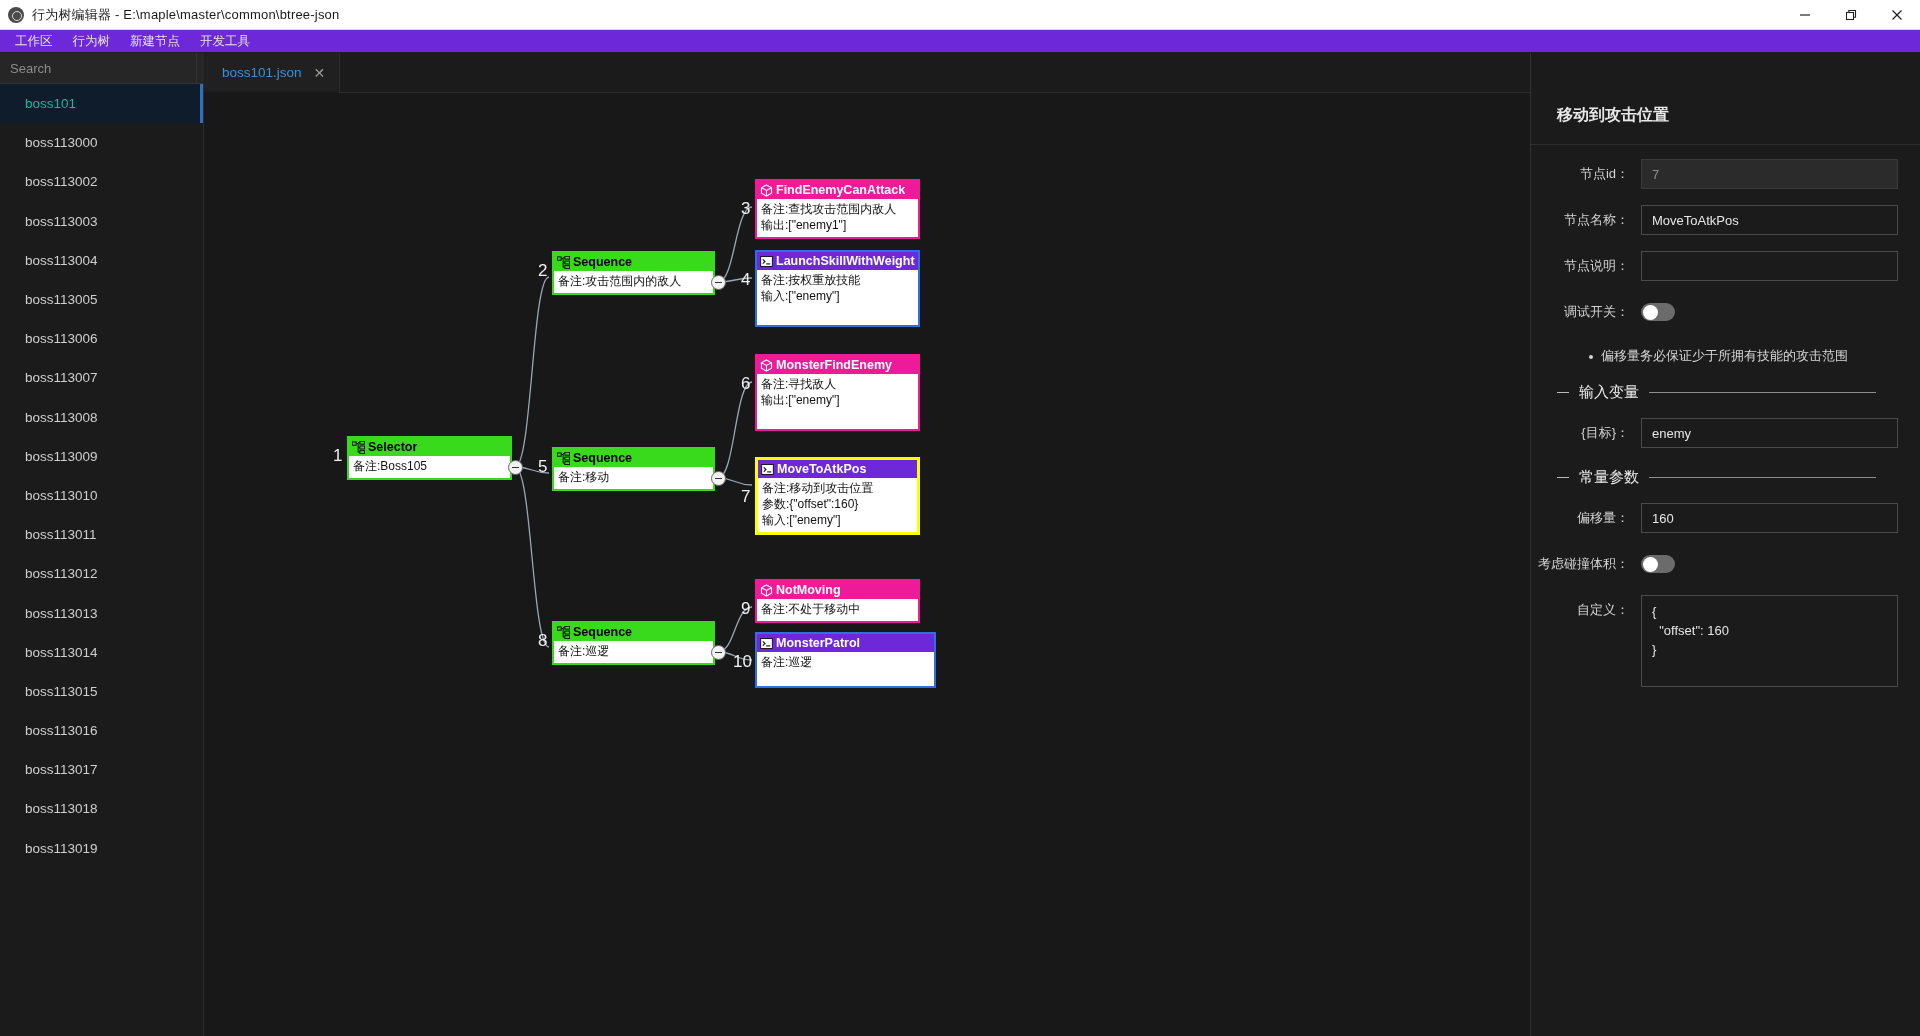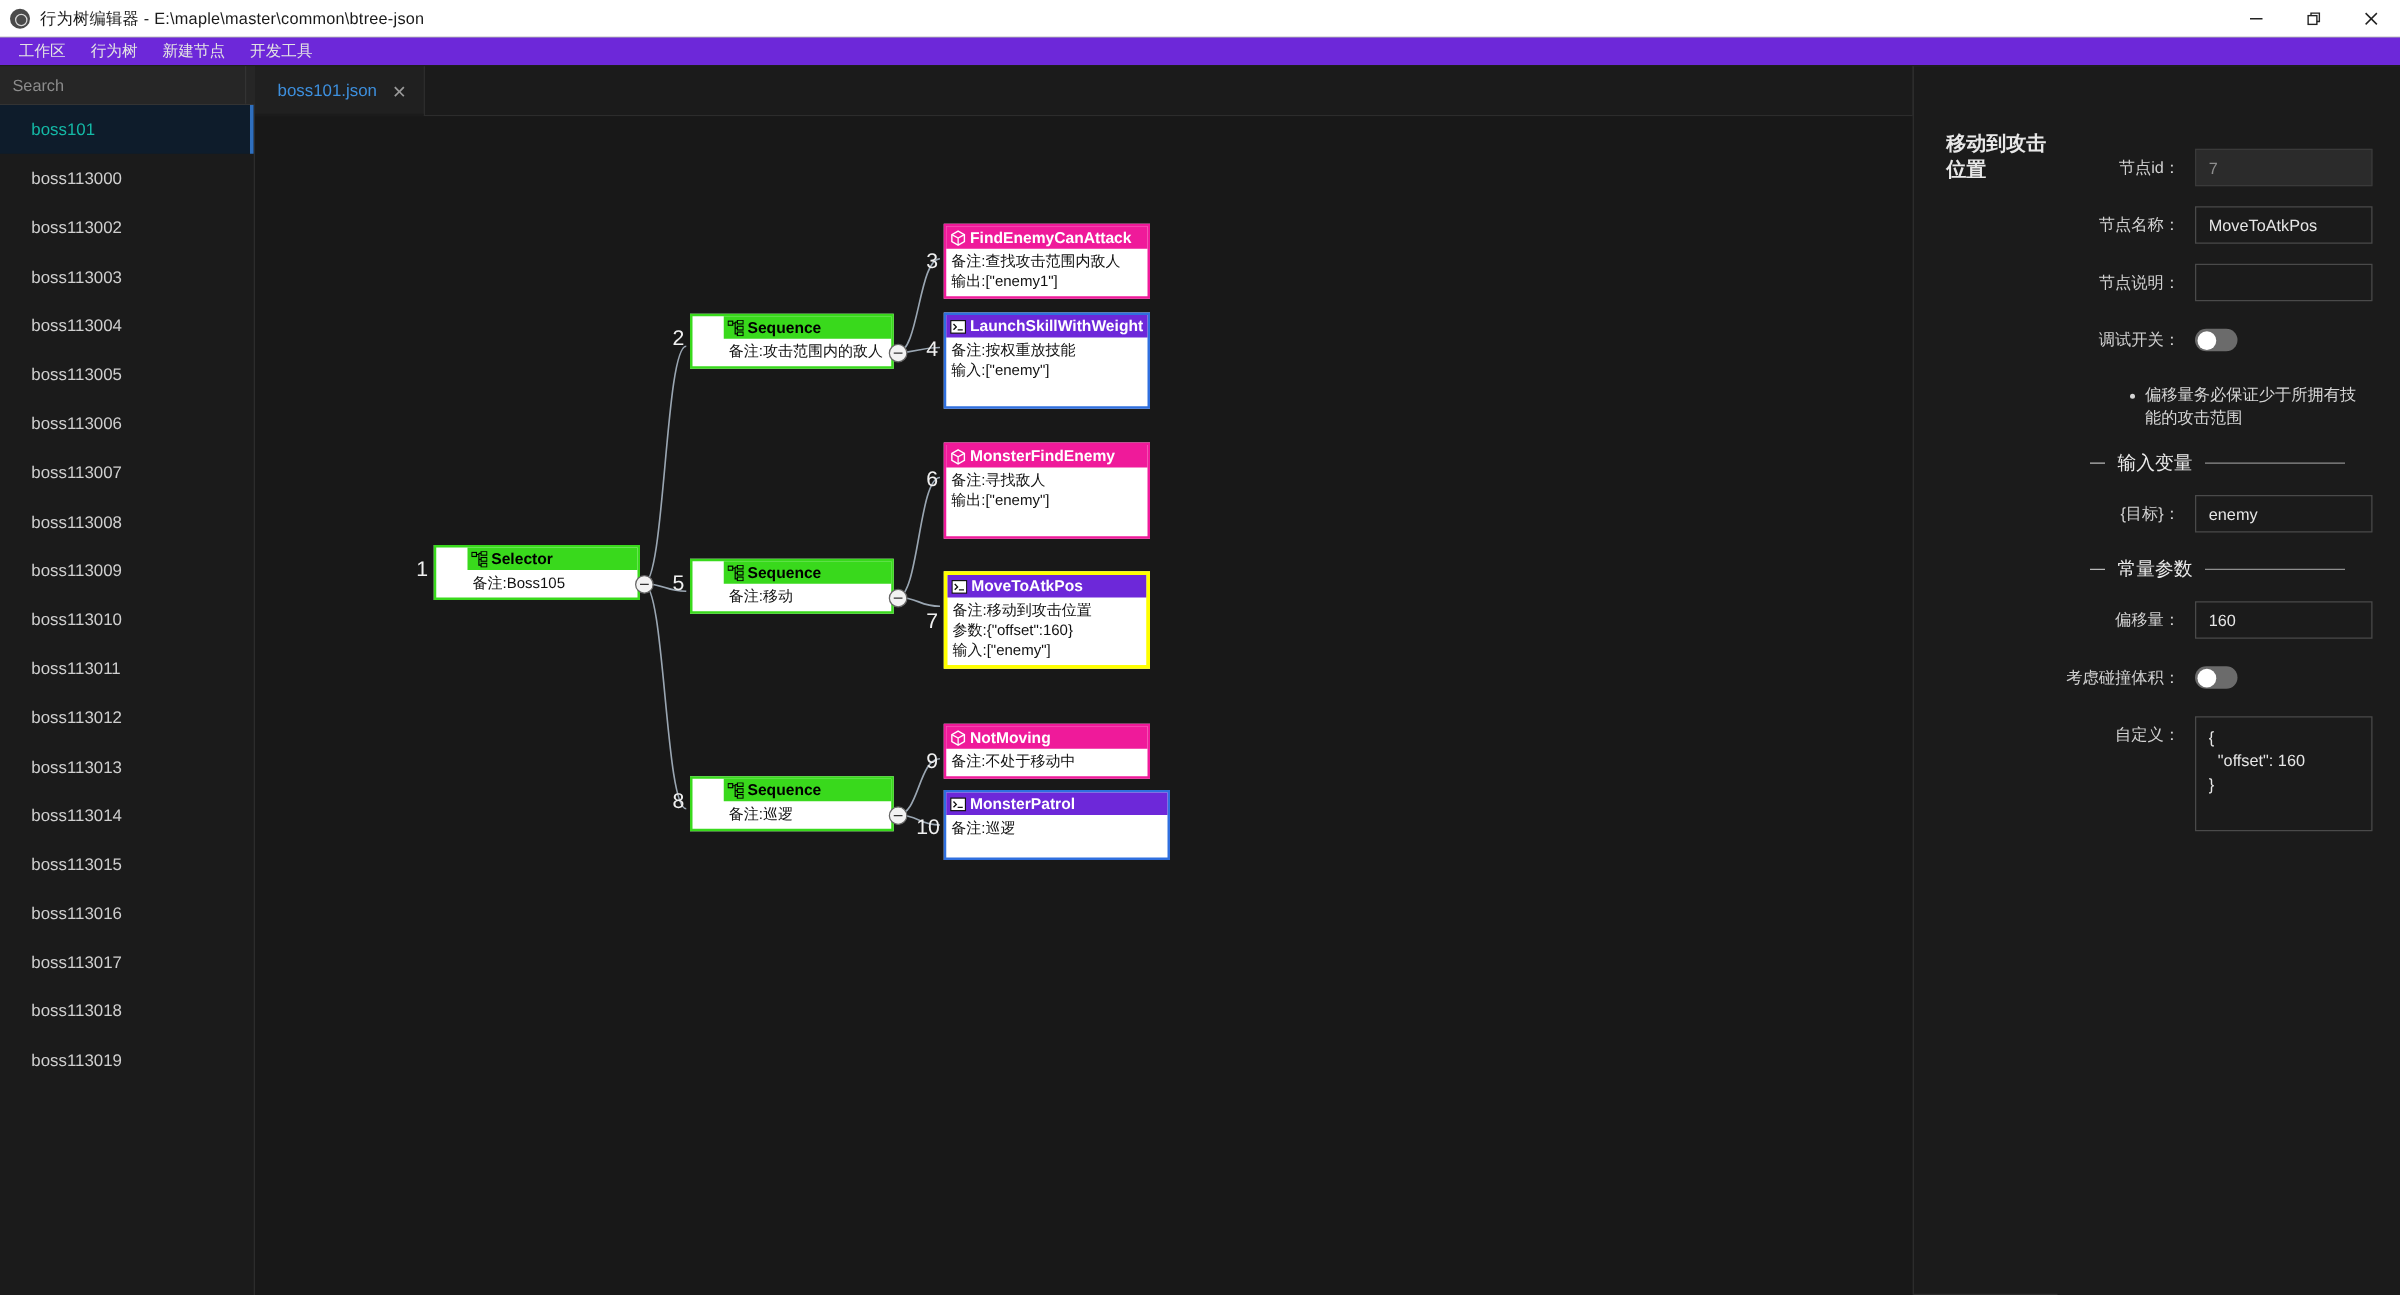--- a/index.html
+++ b/index.html
@@ -103,21 +103,21 @@
   .node {
     position: absolute; background: #ffffff; border: 2px solid #000;
     font-size: 12px; color: #111; user-select: none;
   }
   .node .nhead {
     display: flex; align-items: center; gap: 3px; padding: 2px 3px;
     font-weight: bold; font-size: 12.5px;
   }
   .node .nbody { padding: 2px 4px 4px 4px; }
   .node .nline { line-height: 16px; font-size: 12px; white-space: nowrap; color: #111; }
-  .node.green { border-color: #39d91c; padding-left: 25px; }
+  .node.green { border-color: #39d91c; }
   .node.green .nhead { background: #39d91c; color: #000; }
   .node.pink { border-color: #ef1a9a; }
   .node.pink .nhead { background: #ef1a9a; color: #fff; }
   .node.blue { border-color: #2f6fde; }
   .node.blue .nhead { background: #6d28d9; color: #fff; }
   .node.selected { border-color: #ffff00; border-width: 3px; }
   .nicon { width: 13px; height: 13px; flex: 0 0 13px; display:block; }
 
   .node-index {
     position: absolute; font-size: 17px; color: #f0f0f0;
@@ -127,21 +127,21 @@
     position: absolute; width: 15px; height: 15px; border-radius: 50%;
     background: #f2f2f2; border: 1px solid #666;
     display: flex; align-items: center; justify-content: center;
     font-size: 12px; color: #333; line-height: 1;
   }
   .collapse-dot span { display:block; width:7px; height:1.5px; background:#333; }
 
   
   .rightpanel {
     width: 390px; flex: 0 0 390px; background: #1b1b1b;
-    border-left: 1px solid #333; display: flex; 
+    border-left: 1px solid #333; display: flex; flex-direction: column;
     padding-top: 52px;
   }
   .rp-title {
     padding: 0 0 18px 26px; font-size: 16px; color: #e8e8e8; font-weight: 600;
     border-bottom: 1px solid #2e2e2e; margin-right: 0px;
   }
   .rp-form { padding: 14px 22px 0 0; }
   .frow { display: flex; align-items: flex-start; margin-bottom: 16px; }
   .flabel {
     flex: 0 0 110px; text-align: right; padding-right: 12px;

